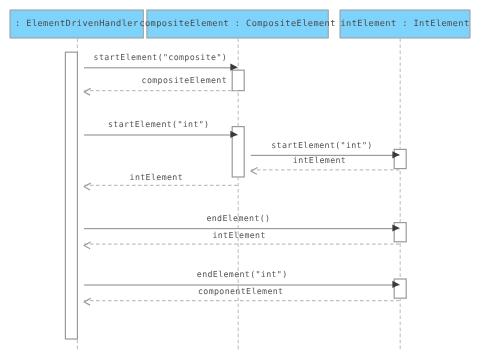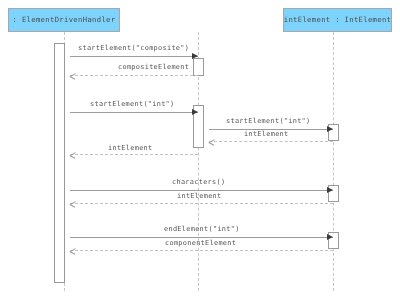--- a/index.html
+++ b/index.html
@@ -125,29 +125,32 @@
     <div class="arrowhead filled" style="left: 327px; top: 126px;"></div>
     <div class="msg-label" style="left: 226px; top: 118px;">startElement("int")</div>
     <div class="msg-line ret" style="left: 209px; top: 141px; width: 124px;"></div>
     <div class="arrowhead open-left" style="left: 209px; top: 141px;"></div>
     <div class="msg-label" style="left: 244px; top: 131px;">intElement</div>
     <div class="msg-line ret" style="left: 70px; top: 154px; width: 128px;"></div>
     <div class="arrowhead open-left" style="left: 70px; top: 154px;"></div>
     <div class="msg-label" style="left: 108px; top: 145px;">intElement</div>
     <div class="msg-line" style="left: 70px; top: 190px; width: 263px;"></div>
     <div class="arrowhead filled" style="left: 327px; top: 187px;"></div>
-    <div class="msg-label" style="left: 172px; top: 179px;">characters()</div>
+    <div class="msg-label" style="left: 172px; top: 179px;">endElement()</div>
     <div class="msg-line ret" style="left: 70px; top: 203px; width: 263px;"></div>
     <div class="arrowhead open-left" style="left: 70px; top: 203px;"></div>
     <div class="msg-label" style="left: 177px; top: 193px;">intElement</div>
     <div class="msg-line" style="left: 70px; top: 237px; width: 263px;"></div>
     <div class="arrowhead filled" style="left: 327px; top: 234px;"></div>
     <div class="msg-label" style="left: 164px; top: 226px;">endElement("int")</div>
     <div class="msg-line ret" style="left: 70px; top: 250px; width: 263px;"></div>
     <div class="arrowhead open-left" style="left: 70px; top: 250px;"></div>
     <div class="msg-label" style="left: 165px; top: 240px;">componentElement</div>
     <div class="participant" style="left: 8px; top: 8px; width: 112px; height: 24px;">
       <span>: ElementDrivenHandler</span>
     </div>
+    <div class="participant" style="left: 122px; top: 8px; width: 152px; height: 24px;">
+      <span>compositeElement : CompositeElement</span>
+    </div>
     <div class="participant" style="left: 283px; top: 8px; width: 109px; height: 24px;">
       <span>intElement : IntElement</span>
     </div>
   </div>
 
 </body></html>

